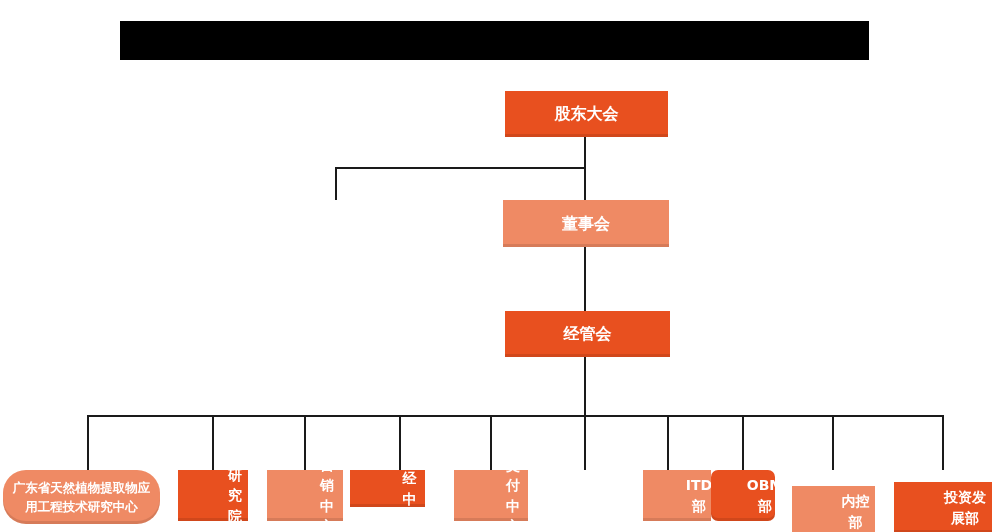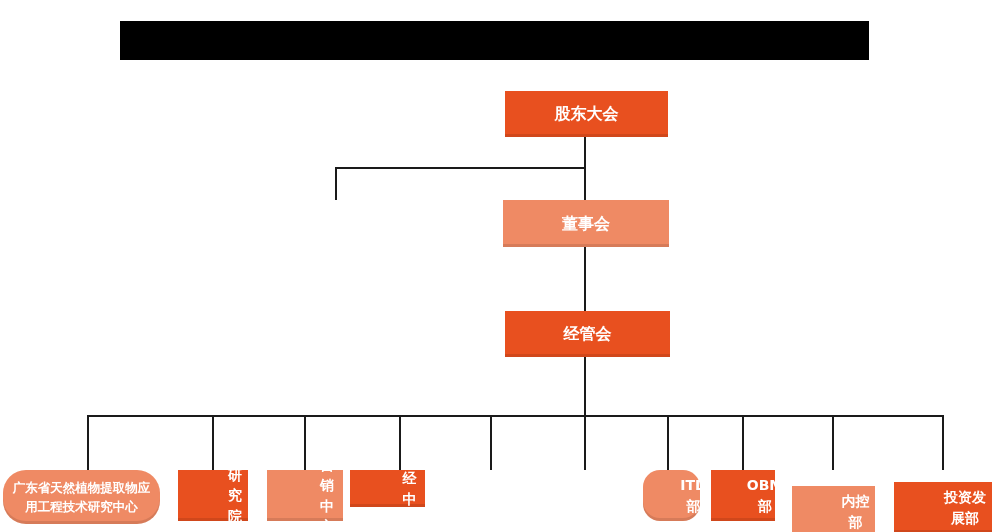--- a/index.html
+++ b/index.html
@@ -71,18 +71,19 @@
   <div class="cline v" style="left:584px;top:415px;height:55px;"></div>
   <div class="cline v" style="left:667px;top:415px;height:55px;"></div>
   <div class="cline v" style="left:742px;top:415px;height:55px;"></div>
   <div class="cline v" style="left:832px;top:415px;height:55px;"></div>
   <div class="cline v" style="left:942px;top:415px;height:55px;"></div>
 
   <div class="node secondary small" style="left:3px;top:470px;width:157px;height:54px;">广东省天然植物提取物应用工程技术研究中心</div>
   <div class="node primary lv2" style="left:178px;top:470px;width:70px;height:51px;">研究院</div>
   <div class="node secondary lv2" style="left:267px;top:470px;width:76px;height:51px;">营销中心</div>
   <div class="node primary lv2" style="left:350px;top:470px;width:75px;height:37px;">财经中心</div>
-  <div class="node secondary lv2" style="left:643px;top:470px;width:57px;height:51px;border-radius:17px;">ITD部</div>
-  <div class="node primary lv2" style="left:711px;top:470px;width:64px;height:51px;">OBM部</div>
+  <div class="node secondary lv2" style="left:454px;top:470px;width:74px;height:51px;">交付中心</div>
+  <div class="node secondary lv2" style="left:643px;top:470px;width:68px;height:51px;">ITD部</div>
+  <div class="node primary lv2" style="left:711px;top:470px;width:64px;height:51px;border-radius:7px;">OBM部</div>
   <div class="node secondary lv2" style="left:792px;top:470px;width:83px;height:51px;margin-top:16px;">内控部</div>
   <div class="node primary lv2" style="left:894px;top:482px;width:98px;height:51px;">投资发展部</div>
 
 </div>
 
 </body></html>

